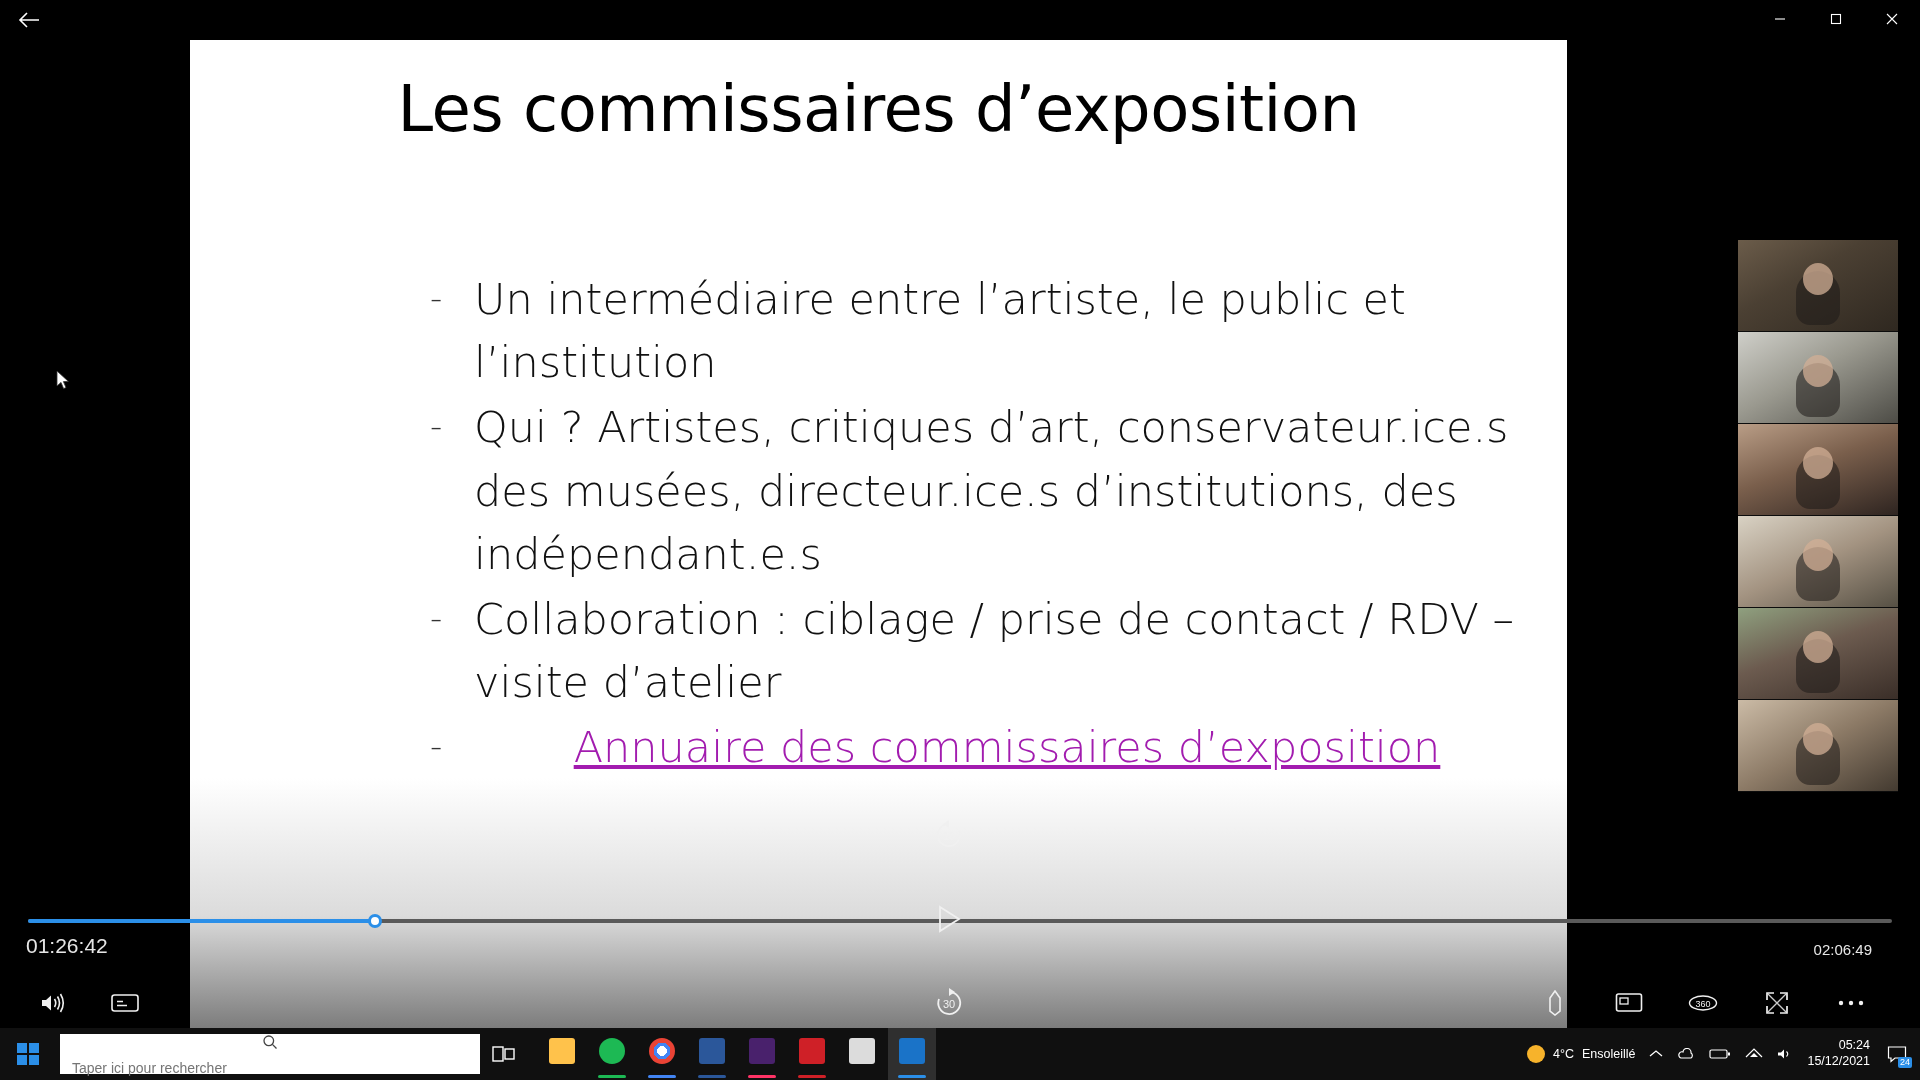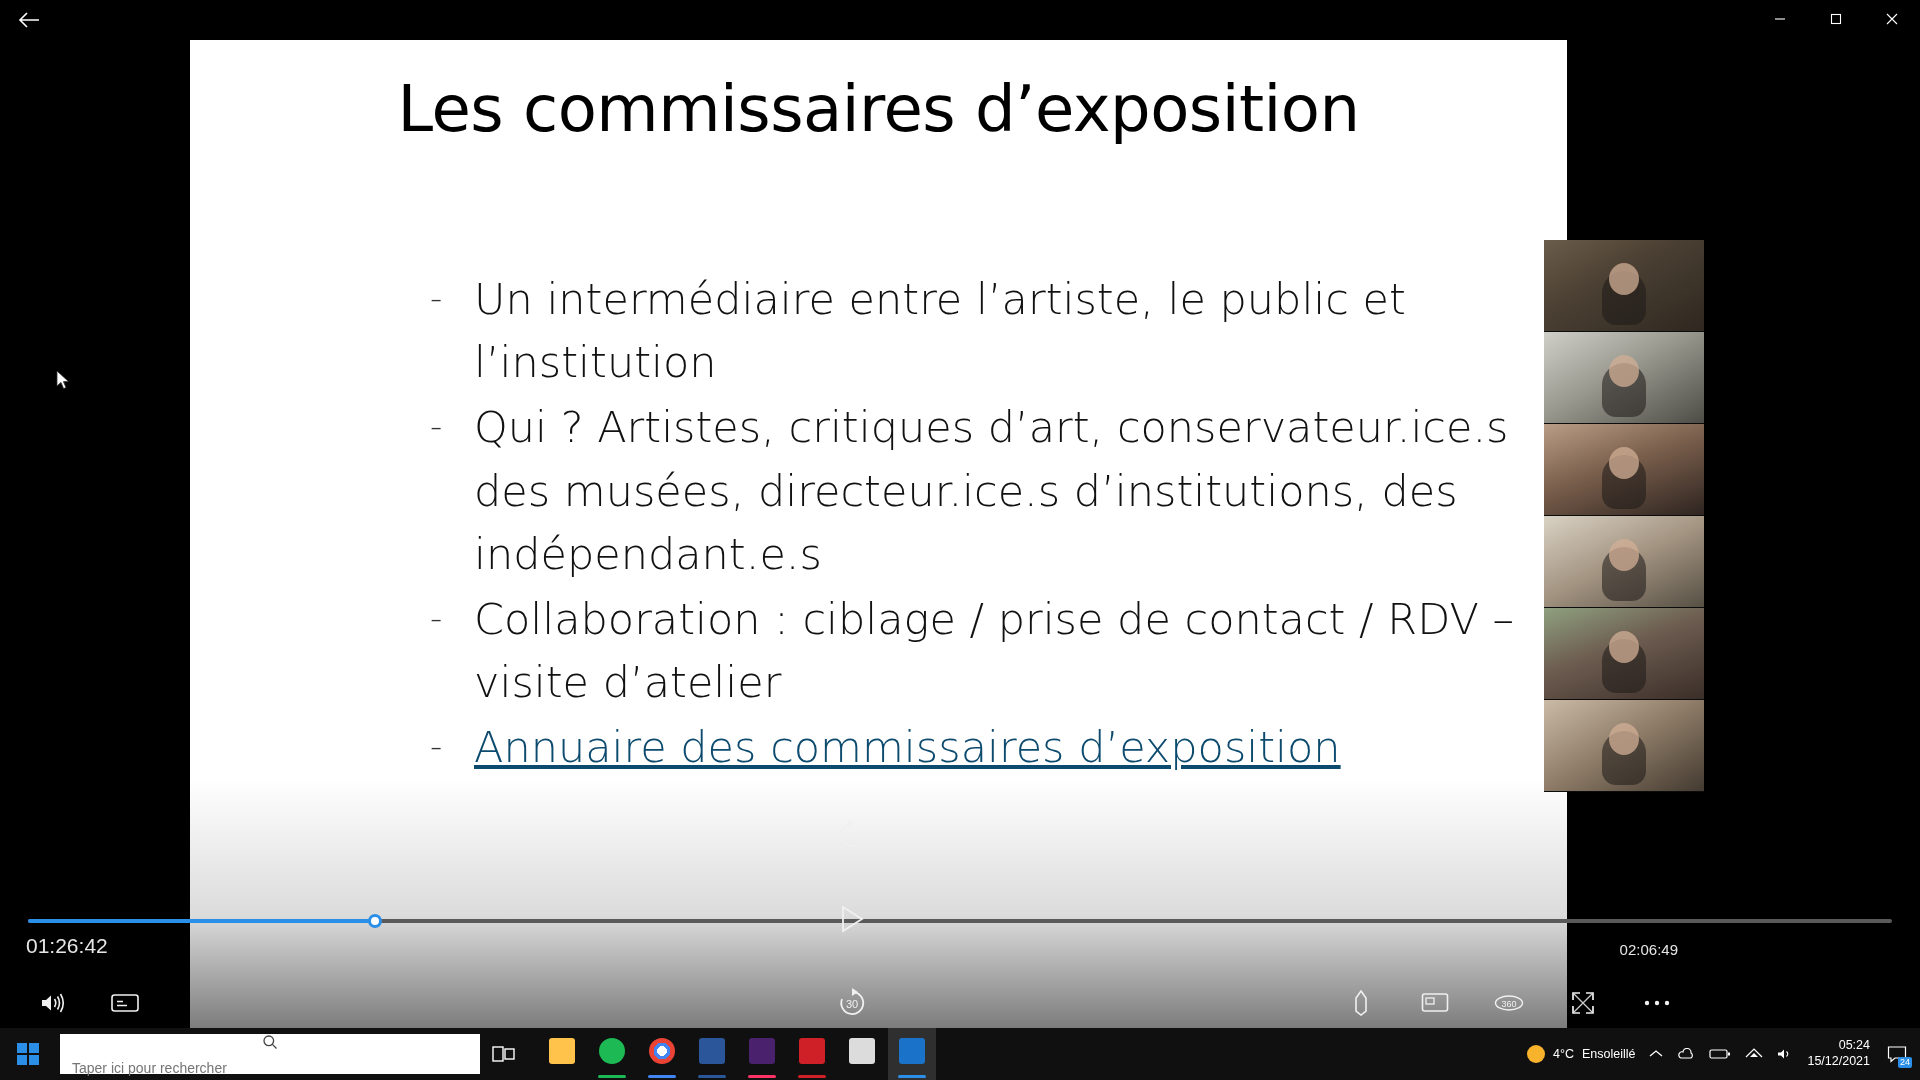--- a/index.html
+++ b/index.html
@@ -3,21 +3,21 @@
 <meta charset="utf-8">
 <style>
   * { box-sizing: border-box; margin: 0; padding: 0; }
   html, body {
     width: 1920px; height: 1080px;
     background: #000;
     font-family: "Liberation Sans", sans-serif;
     overflow: hidden;
   }
 
-  #app { position: relative; width: 1704px; height: 1080px; background: #000; }
+  #app { position: relative; width: 1898px; height: 1080px; background: #000; }
 
   
   .topbar {
     position: absolute; top: 0; left: 0; width: 1920px; height: 40px;
     background: #000; z-index: 20;
   }
   .back-btn {
     position: absolute; left: 8px; top: 2px; width: 42px; height: 36px;
     display: flex; align-items: center; justify-content: center;
     color: #fff; cursor: pointer;
@@ -51,21 +51,21 @@
     font-size: 64px; font-weight: 400; color: #000; letter-spacing: -0.5px;
   }
   .bullets {
     position: absolute; left: 240px; top: 268px; width: 1110px;
     font-family: "DejaVu Sans", sans-serif;
     font-size: 43px; line-height: 1.47; color: #111; font-weight: 300;
   }
   .bullet-row { display: flex; margin-bottom: 2px; }
   .bullet-dash { width: 44px; flex: 0 0 44px; color: #333; font-size: 34px; padding-top: 6px; }
   .bullet-text { flex: 1; }
-  .bullet-text.link { color: #0c4a6e; text-decoration: underline; }
+  .bullet-text.link { color: #a21caf; text-decoration: underline; text-align: center; }
 
   
   .thumbs {
     position: absolute; right: 0; top: 240px; width: 160px;
   }
   .thumb {
     width: 160px; height: 92px; position: relative; overflow: hidden;
     border-bottom: 1px solid #0c0c0c;
   }
   .t1 { background: linear-gradient(150deg,#6b5c4a 0%,#4b4033 40%,#2f2820 100%); }

